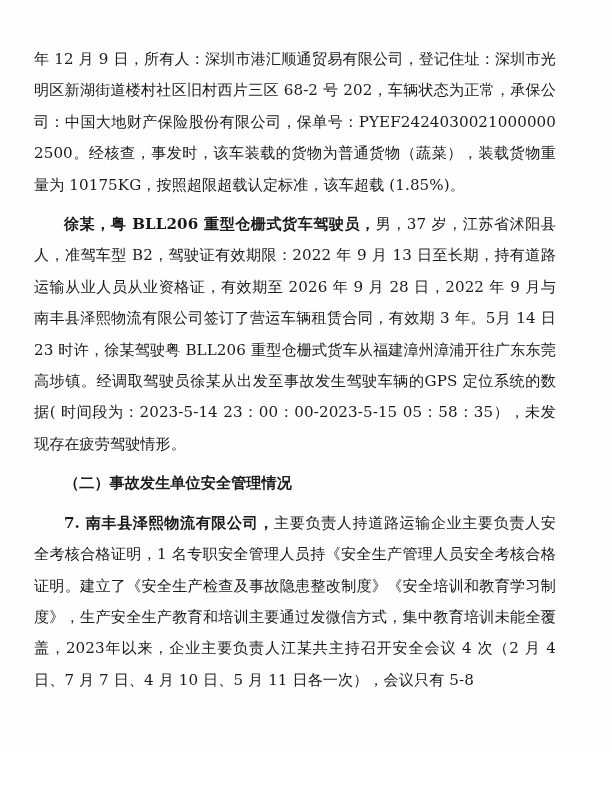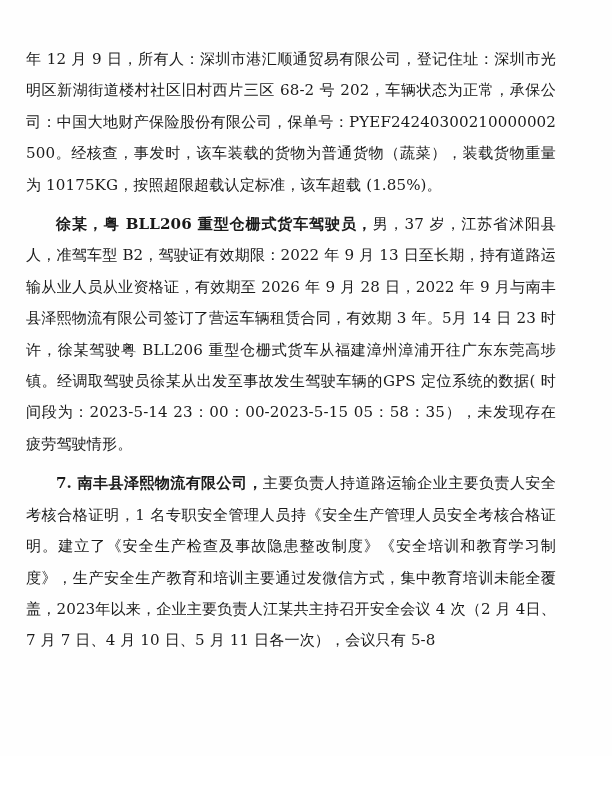--- a/index.html
+++ b/index.html
@@ -13,21 +13,21 @@
     font-family: "DejaVu Serif", "Liberation Serif", serif;
     color: #1a1a1a;
     overflow: hidden;
   }
   #page {
     position: relative;
     width: 612px;
     height: 756px;
     background: #fefefe;
     box-sizing: border-box;
-    padding: 44px 56px 0 26px;
+    padding: 44px 56px 0 34px;
   }
   .para {
     font-size: 15.1px;
     line-height: 31.4px;
     text-align: justify;
     text-justify: inter-ideograph;
     margin: 0;
     letter-spacing: 0.1px;
     word-break: break-all;
   }
@@ -45,15 +45,16 @@
     box-shadow: inset 0 0 0 0 rgba(0,0,0,0);
   }
 </style>
 </head>
 <body>
 
 <div id="page">
   <div id="body-container">
       <p class="para block"><span>年 12 月 9 日，所有人：深圳市港汇顺通贸易有限公司，登记住址：深圳市光明区新湖街道楼村社区旧村西片三区 68-2 号 202，车辆状态为正常，承保公司：中国大地财产保险股份有限公司，保单号：PYEF24240300210000002500。经核查，事发时，该车装载的货物为普通货物（蔬菜），装载货物重量为 10175KG，按照超限超载认定标准，该车超载 (1.85%)。</span></p>
       <p class="para block indent"><span class="bold">徐某，粤 BLL206 重型仓栅式货车驾驶员，</span><span>男，37 岁，江苏省沭阳县人，准驾车型 B2，驾驶证有效期限：2022 年 9 月 13 日至长期，持有道路运输从业人员从业资格证，有效期至 2026 年 9 月 28 日，2022 年 9 月与南丰县泽熙物流有限公司签订了营运车辆租赁合同，有效期 3 年。5月 14 日 23 时许，徐某驾驶粤 BLL206 重型仓栅式货车从福建漳州漳浦开往广东东莞高埗镇。经调取驾驶员徐某从出发至事故发生驾驶车辆的GPS 定位系统的数据( 时间段为：2023-5-14 23：00：00-2023-5-15 05：58：35），未发现存在疲劳驾驶情形。</span></p>
+      <p class="para block indent"><span class="bold">（二）事故发生单位安全管理情况</span></p>
       <p class="para block indent"><span class="bold">7. 南丰县泽熙物流有限公司，</span><span>主要负责人持道路运输企业主要负责人安全考核合格证明，1 名专职安全管理人员持《安全生产管理人员安全考核合格证明。建立了《安全生产检查及事故隐患整改制度》《安全培训和教育学习制度》，生产安全生产教育和培训主要通过发微信方式，集中教育培训未能全覆盖，2023年以来，企业主要负责人江某共主持召开安全会议 4 次（2 月 4日、7 月 7 日、4 月 10 日、5 月 11 日各一次），会议只有 5-8</span></p>
     </div>
 </div>
 
 </body></html>

